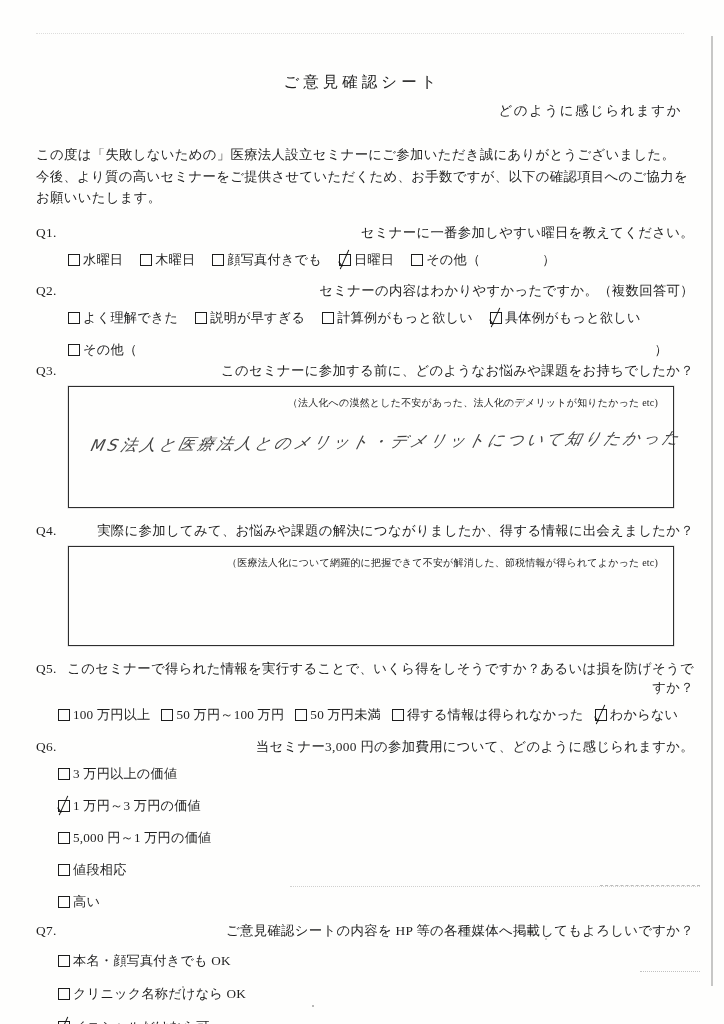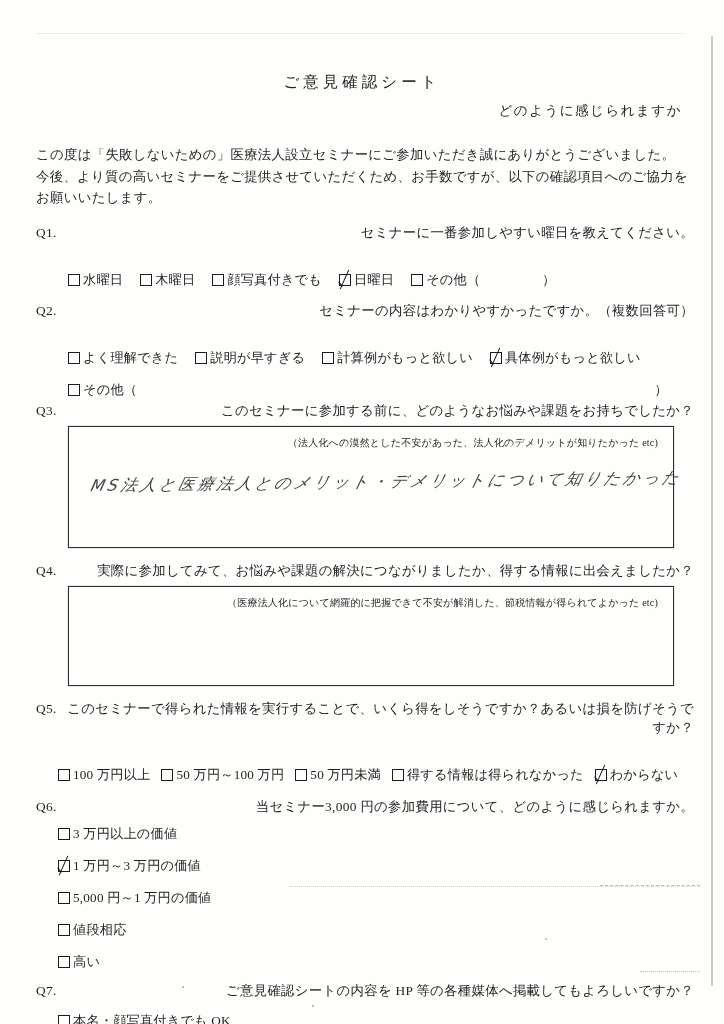--- a/index.html
+++ b/index.html
@@ -13,21 +13,21 @@
 
   #questions { margin:0 30px 0 36px;text-align:right; }
   .question { }
   .q1{margin-top:14px} .q2{margin-top:12px} .q3{margin-top:2px} .q4{margin-top:13px}
   .q5{margin-top:13px} .q6{margin-top:13px} .q7{margin-top:10px}
 
   .q-head { font-size:13.4px; line-height:19px; letter-spacing:0.3px; display:flex; }
   .q-id { flex:0 0 auto; margin-right:9px; }
   .q-text { flex:1; }
 
-  .q-options { margin-top:28px; padding-left:32px; padding-right:26px; display:flex; align-items:baseline; gap:17px; font-size:13.2px; line-height:19px; white-space:nowrap; }
+  .q-options { margin-top:8px; padding-left:32px; padding-right:26px; display:flex; align-items:baseline; gap:17px; font-size:13.2px; line-height:19px; white-space:nowrap; }
   .q2 .q-options + .q-options { margin-top:13px; }
   .q5 .q-options { padding-left:22px; gap:11px; }
   .q6 .q-options { padding-left:22px; gap:13px; margin-top:8px;flex-direction:column; }
   .q7 .q-options { padding-left:22px; gap:14px; margin-top:11px;flex-direction:column; }
 
   .option { display:inline-flex; align-items:baseline; }
   .cb { display:inline-block; width:12px; height:12px; border:1.4px solid #1c1c1c; position:relative; margin-right:3px; align-self:center; margin-top:1px; }
   .cb.checked::after { content:""; position:absolute; left:4px; top:-6px; height:21px; width:0;
       border-left:1.7px solid #141414; transform:rotate(24deg); }
   .cb.checked::before { content:""; position:absolute; left:0px; top:6px; height:6px; width:0;
@@ -210,20 +210,24 @@
         <div class="q-head">
           <div class="q-id">Q7.</div>
           <div class="q-text">ご意見確認シートの内容を HP 等の各種媒体へ掲載してもよろしいですか？</div>
         </div>
         <div class="q-options">
           <div class="option">
             <div class="cb"></div>
             <div class="opt-label">本名・顔写真付きでも OK</div>
           </div>
           <div class="option">
+            <div class="cb"></div>
+            <div class="opt-label">クリニック名称だけなら OK</div>
+          </div>
+          <div class="option">
             <div class="cb checked"></div>
             <div class="opt-label">イニシャルだけなら可</div>
           </div>
           <div class="option">
             <div class="cb"></div>
             <div class="opt-label">掲載不可</div>
           </div>
         </div>
       </div>
     </div>

